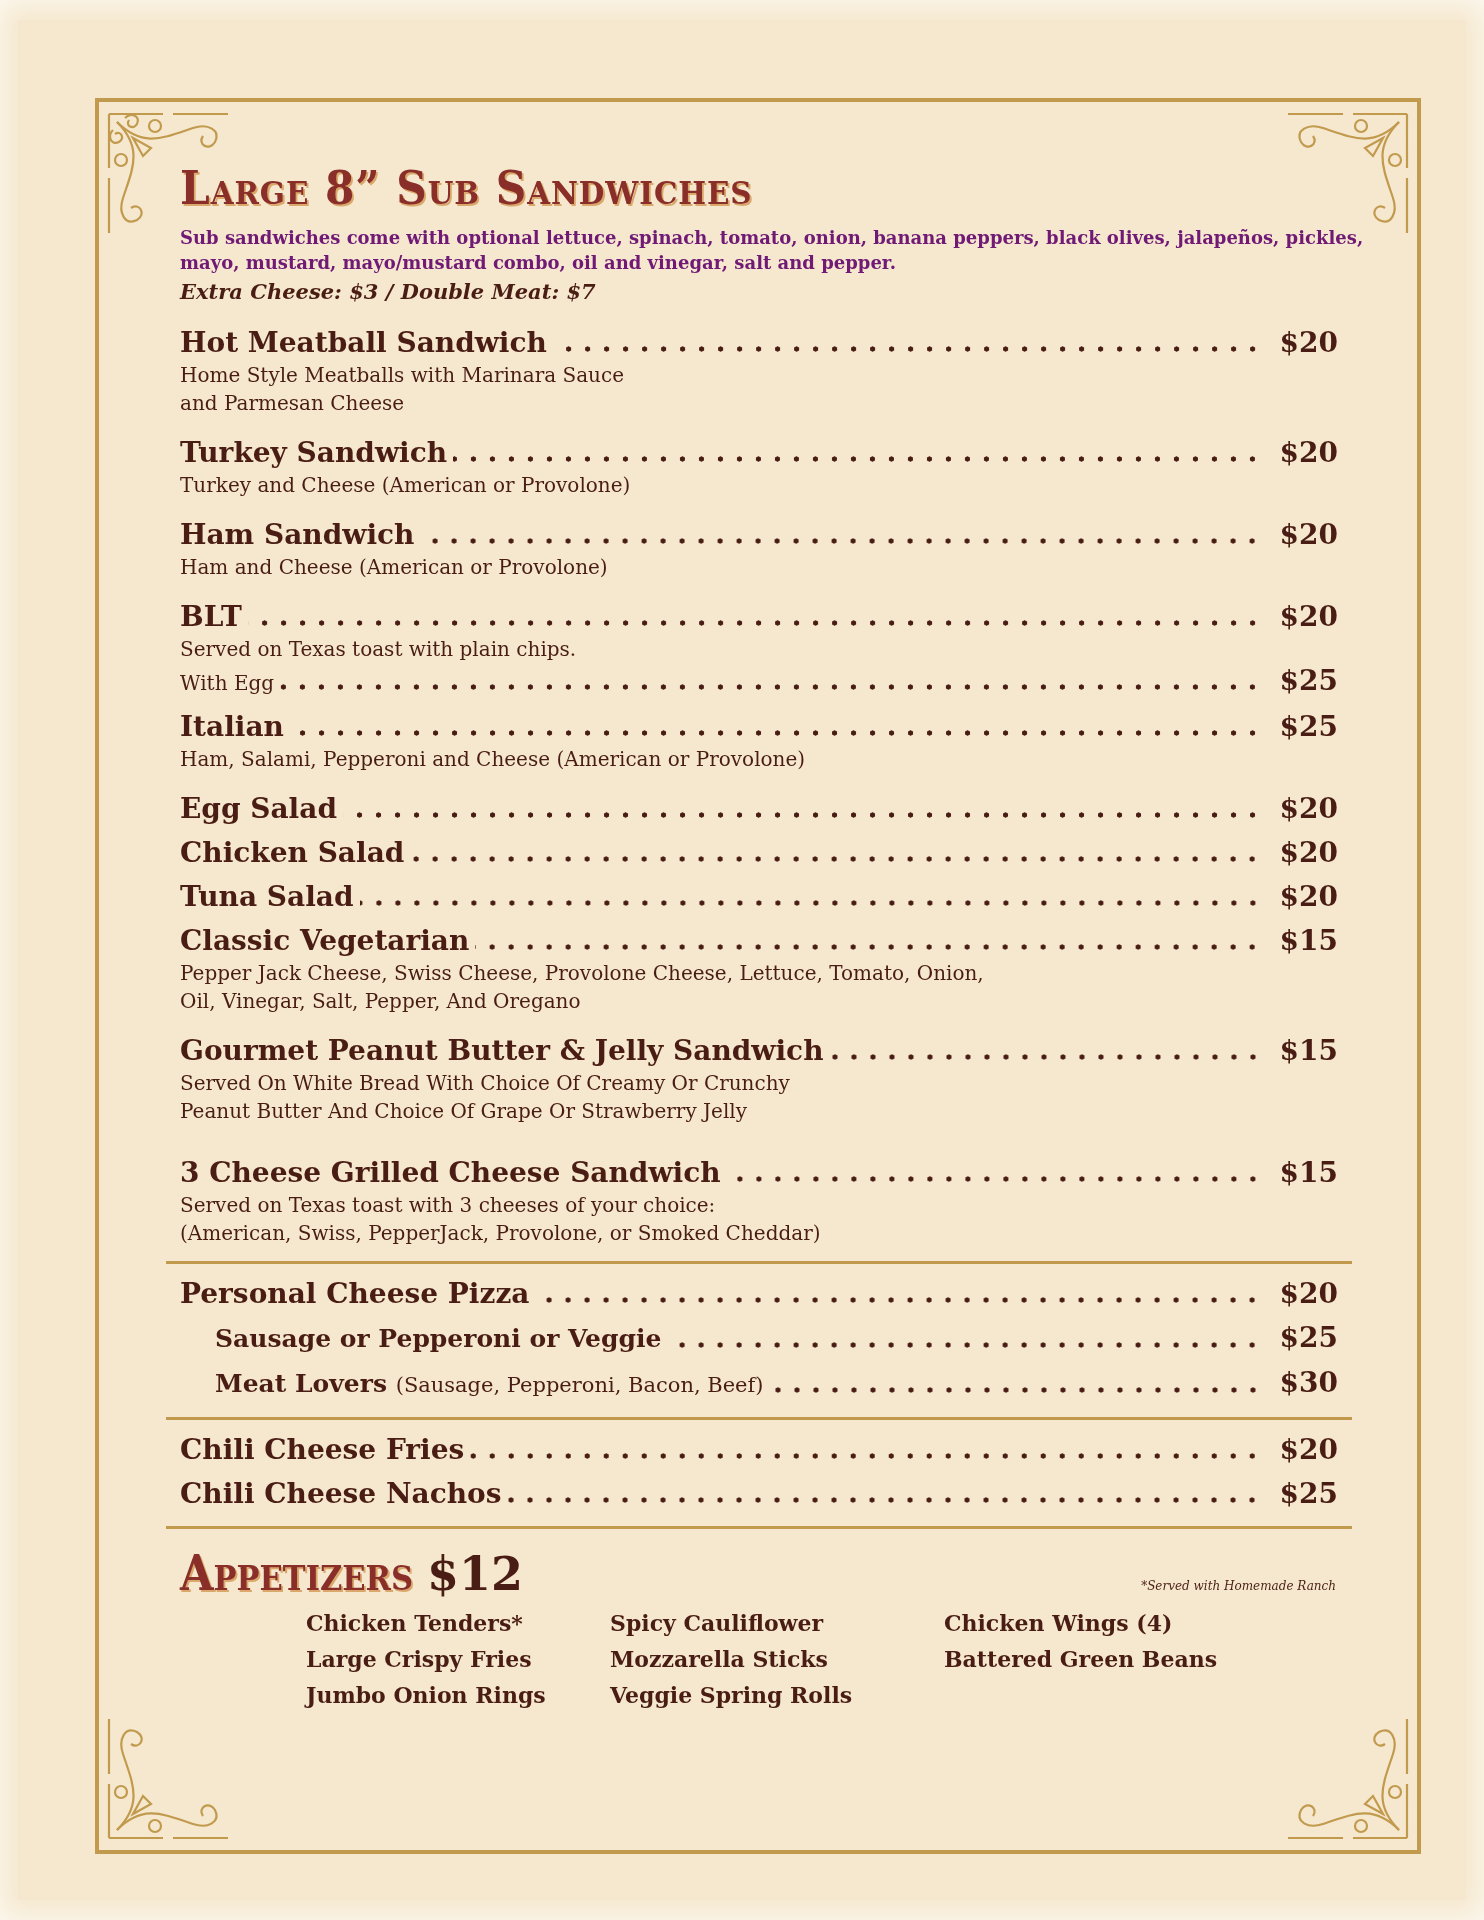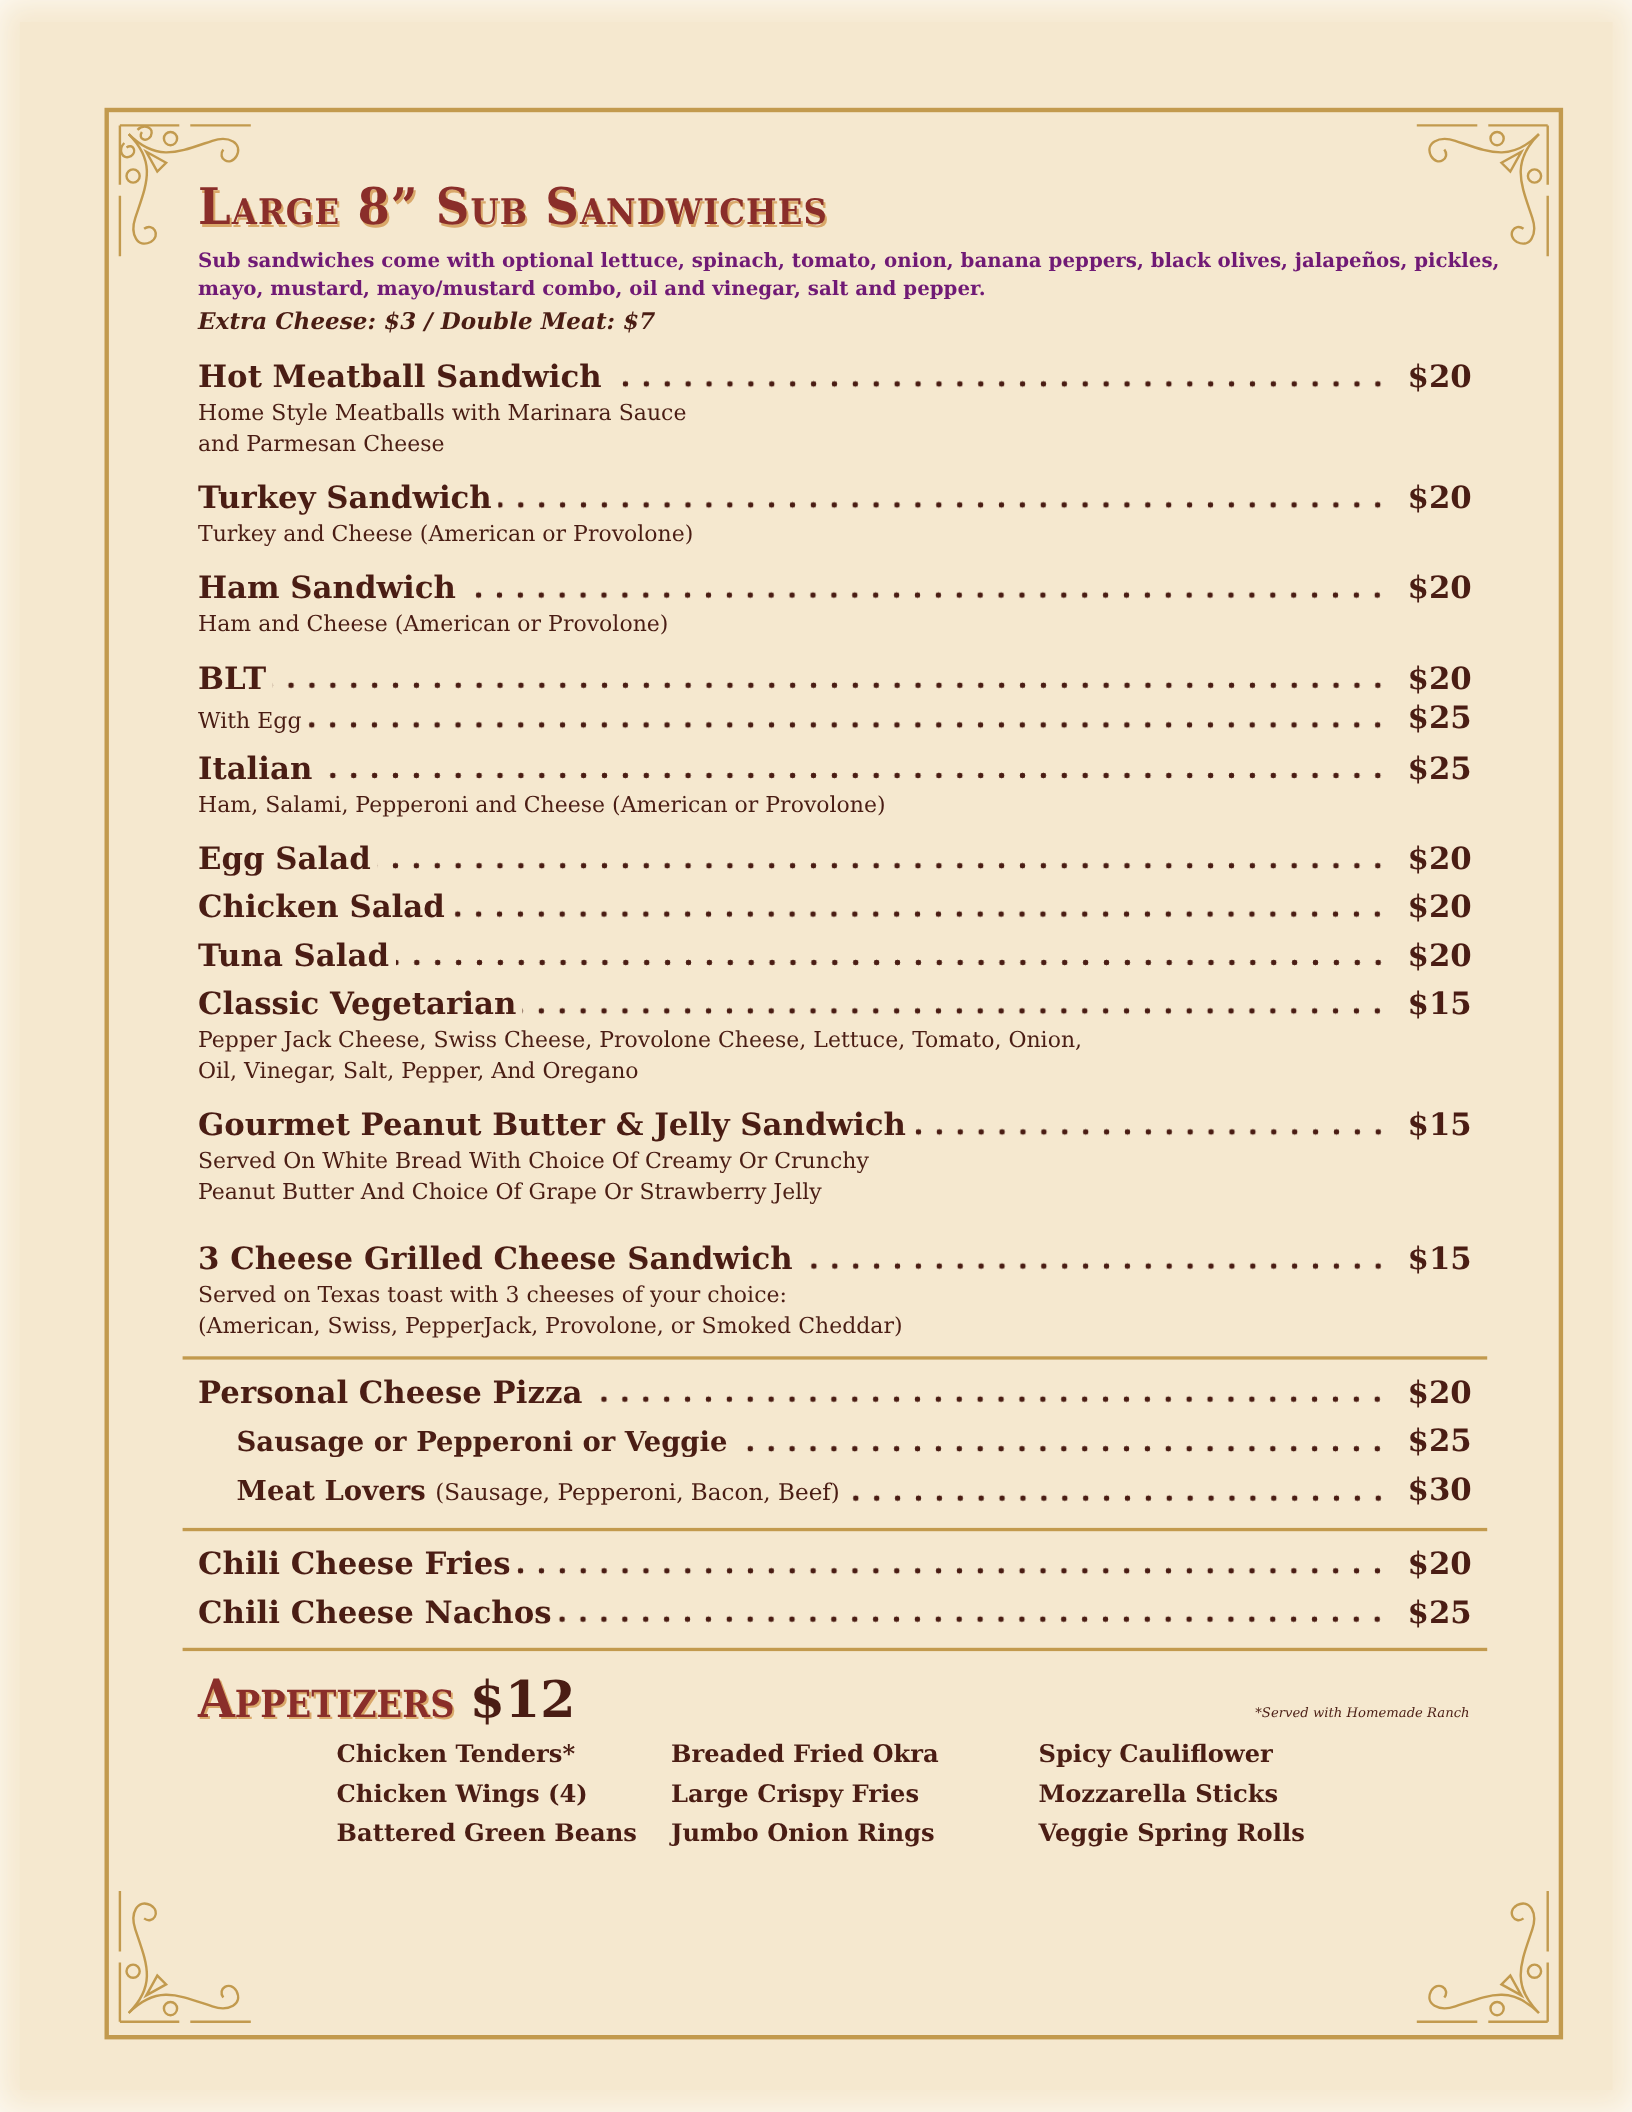--- a/index.html
+++ b/index.html
@@ -145,20 +145,21 @@
         </div>
       <div class="desc">Ham and Cheese (American or Provolone)</div>
     </div>
 
     <div class="item" style="margin-top:18px">
       <div class="row">
           <span class="name">BLT</span>
           <span class="dots"></span>
           <span class="price">$20</span>
         </div>
+      <div class="desc">Served on Texas toast with plain chips.</div>
       <div class="sub-row">
           <span class="name2">With Egg</span>
           <span class="dots"></span>
           <span class="price">$25</span>
         </div>
     </div>
 
     <div class="item" style="margin-top:10px">
       <div class="row">
           <span class="name">Italian</span>
@@ -255,21 +256,20 @@
 
     <div class="divider"></div>
 
     <div class="appetizer-head">
       <span class="app-title">Appetizers</span>
       <span class="app-price">$12</span>
       <span class="app-note">*Served with Homemade Ranch</span>
     </div>
     <div class="app-grid">
       <div>Chicken Tenders*</div>
-      <div>Breaded Fried Okra</div>
       <div>Spicy Cauliflower</div>
       <div>Chicken Wings (4)</div>
       <div>Large Crispy Fries</div>
       <div>Mozzarella Sticks</div>
       <div>Battered Green Beans</div>
       <div>Jumbo Onion Rings</div>
       <div>Veggie Spring Rolls</div>
     </div>
   </div>
 </div>

